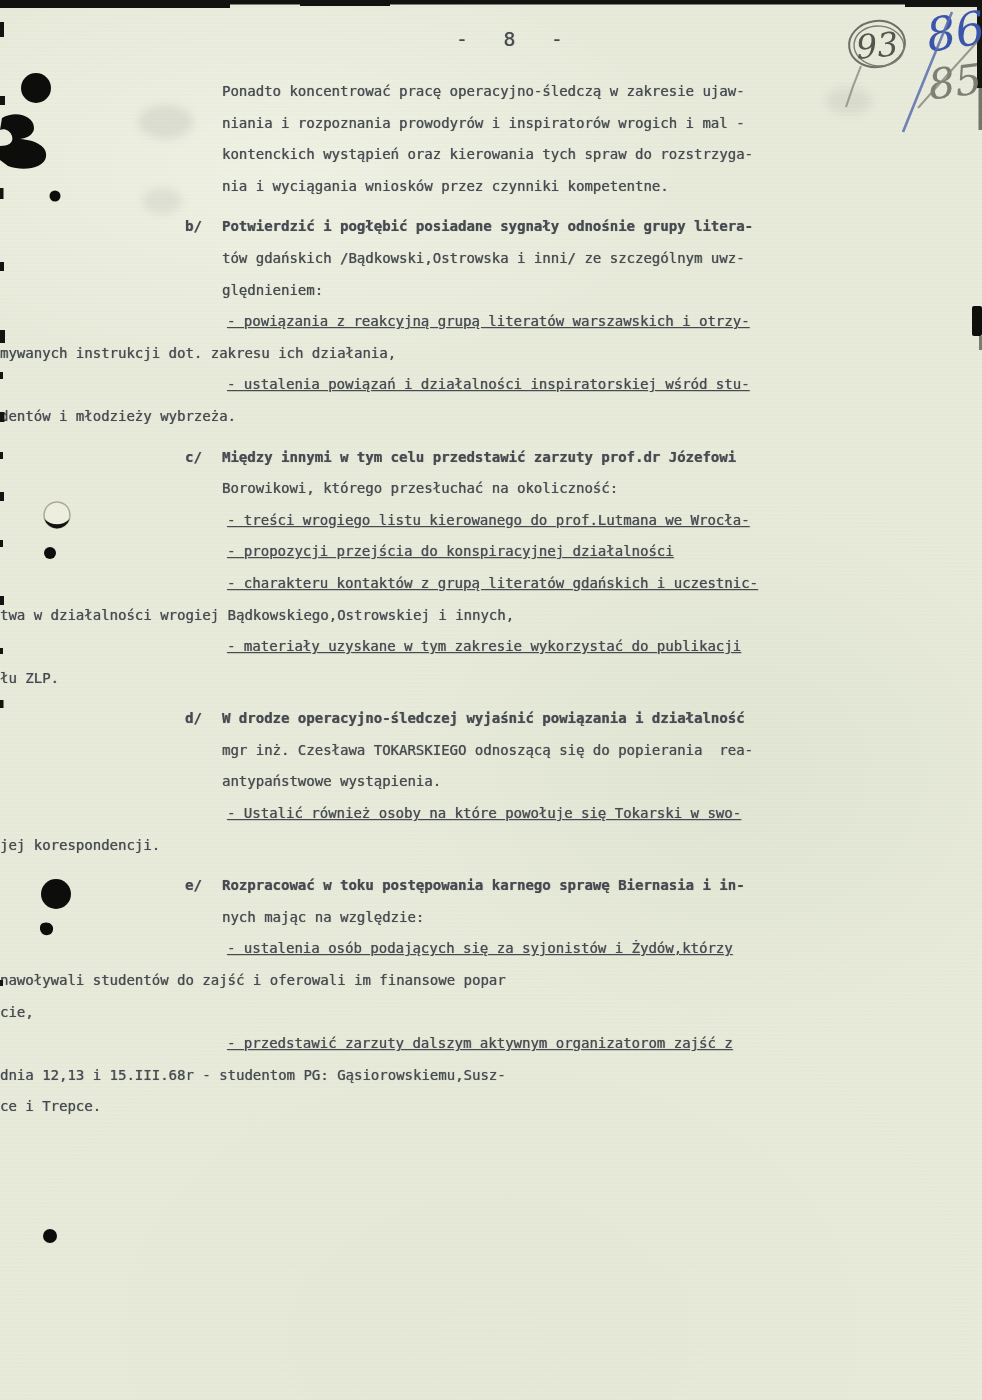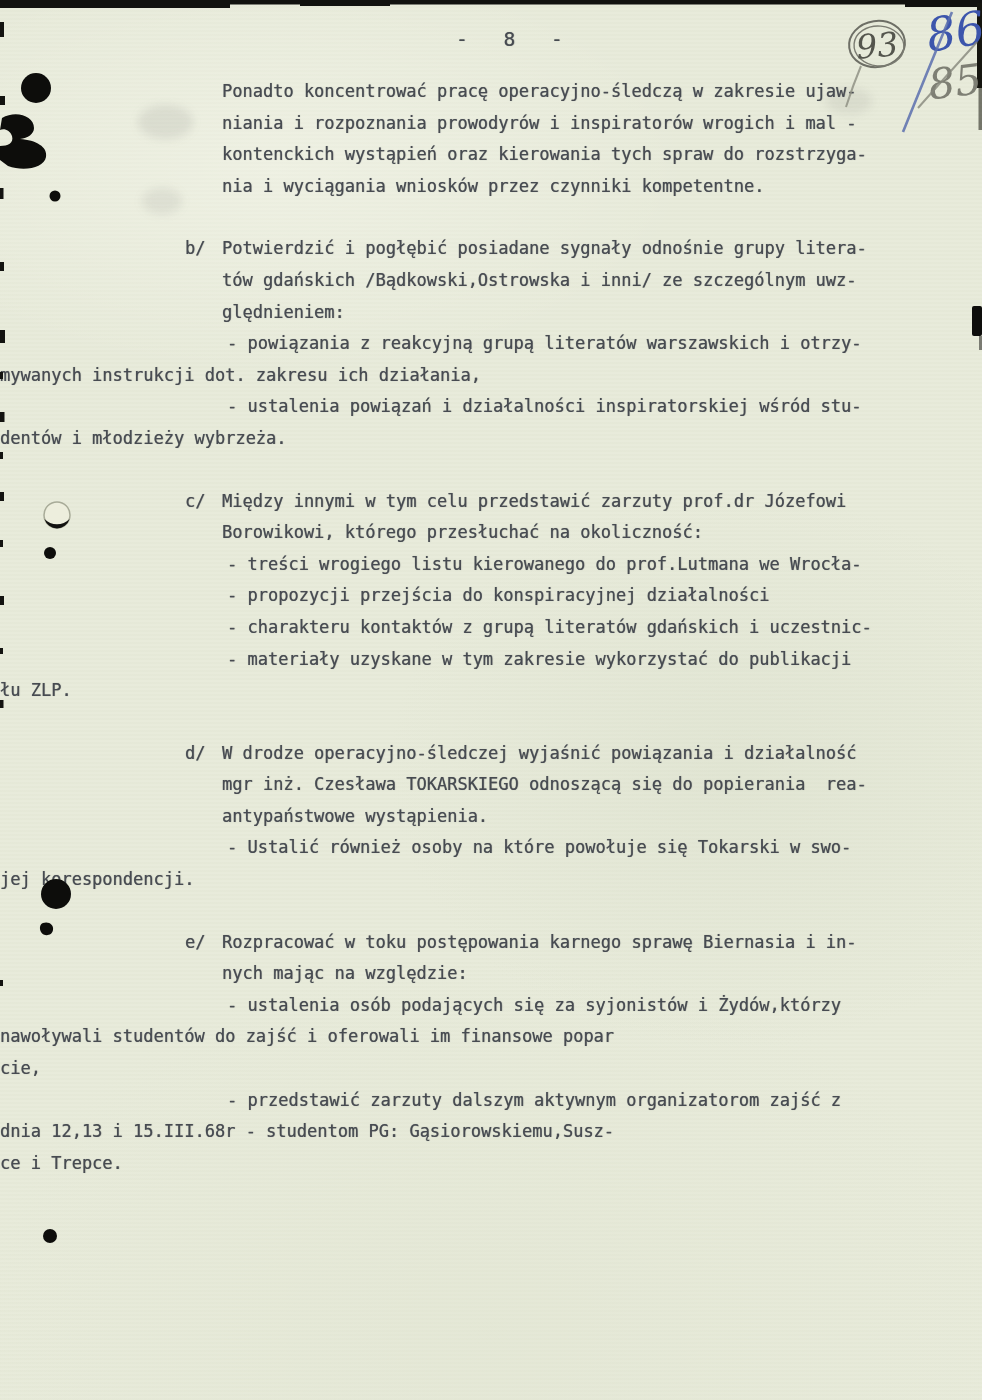--- a/index.html
+++ b/index.html
@@ -19,30 +19,30 @@
   }
   #page-number{
     position:absolute;left:456px;top:28px;
     font-size:19.5px;letter-spacing:2px;word-spacing:20px;white-space:pre;
   }
   #text-block{
     position:absolute;left:0;top:76px;width:982px;
   }
   .ln{
     white-space:pre;
-    font-size:17px;
+    font-size:14px;
     line-height:31.6px;
     height:31.6px;
   }
   .ln.body{padding-left:222px;}
-  .ln.sub{padding-left:227px;}
+  .ln.sub{padding-left:227px;text-decoration:underline;}
   .ln.subcont{}
   .ln.item{padding-left:185px;}
   .ln.item .lbl{display:inline-block;width:37px;}
-  .ln.gap{margin-top:31px;}
+  .ln.gap{margin-top:9px;font-weight:bold;}
   #marks{position:absolute;left:0;top:0;pointer-events:none;}
   .smudge{position:absolute;border-radius:50%;pointer-events:none;}
 </style>
 </head>
 <body>
 
 <div id="page-number" class="typewriter">- 8 -</div>
 
 <div id="text-block" class="typewriter">
   <div class="ln body">Ponadto koncentrować pracę operacyjno-śledczą w zakresie ujaw-</div>
@@ -56,20 +56,21 @@
   <div class="ln sub">- powiązania z reakcyjną grupą literatów warszawskich i otrzy-</div>
   <div class="ln subcont">mywanych instrukcji dot. zakresu ich działania,</div>
   <div class="ln sub">- ustalenia powiązań i działalności inspiratorskiej wśród stu-</div>
   <div class="ln subcont">dentów i młodzieży wybrzeża.</div>
 
   <div class="ln item gap"><span class="lbl">c/</span><span>Między innymi w tym celu przedstawić zarzuty prof.dr Józefowi</span></div>
   <div class="ln body">Borowikowi, którego przesłuchać na okoliczność:</div>
   <div class="ln sub">- treści wrogiego listu kierowanego do prof.Lutmana we Wrocła-</div>
   <div class="ln sub">- propozycji przejścia do konspiracyjnej działalności</div>
   <div class="ln sub">- charakteru kontaktów z grupą literatów gdańskich i uczestnic-</div>
+  <div class="ln subcont">twa w działalności wrogiej Bądkowskiego,Ostrowskiej i innych,</div>
   <div class="ln sub">- materiały uzyskane w tym zakresie wykorzystać do publikacji</div>
   <div class="ln subcont">łu ZLP.</div>
 
   <div class="ln item gap"><span class="lbl">d/</span><span>W drodze operacyjno-śledczej wyjaśnić powiązania i działalność</span></div>
   <div class="ln body">mgr inż. Czesława TOKARSKIEGO odnoszącą się do popierania  rea-</div>
   <div class="ln body">antypaństwowe wystąpienia.</div>
   <div class="ln sub">- Ustalić również osoby na które powołuje się Tokarski w swo-</div>
   <div class="ln subcont">jej korespondencji.</div>
 
   <div class="ln item gap"><span class="lbl">e/</span><span>Rozpracować w toku postępowania karnego sprawę Biernasia i in-</span></div>

